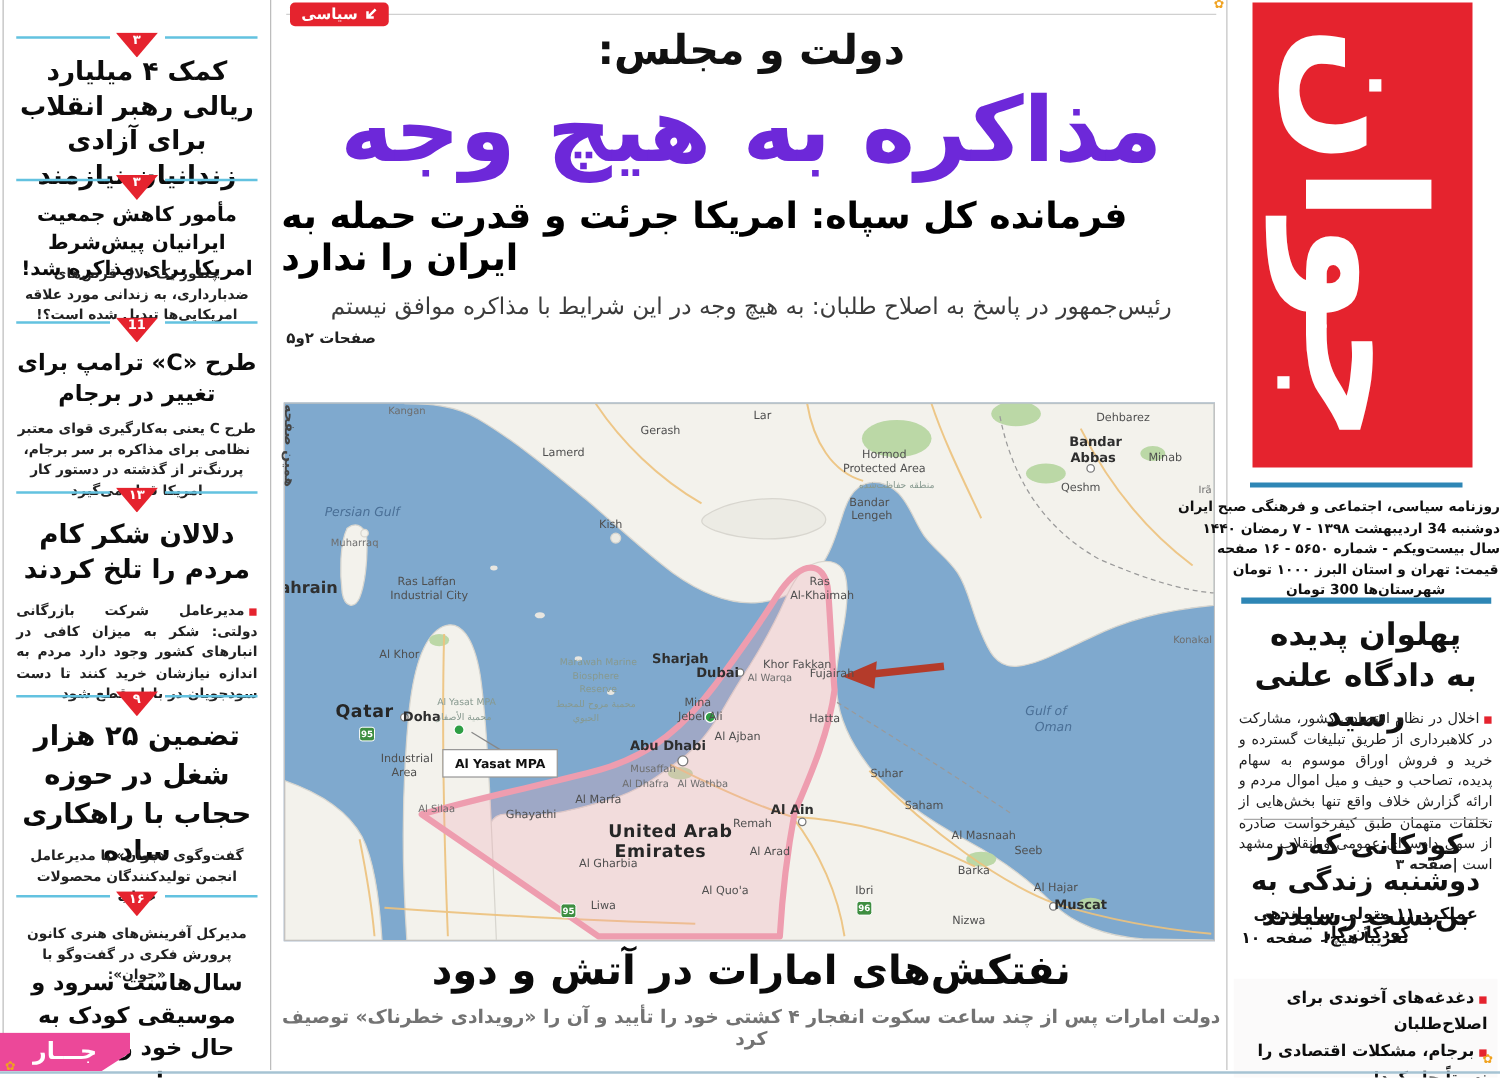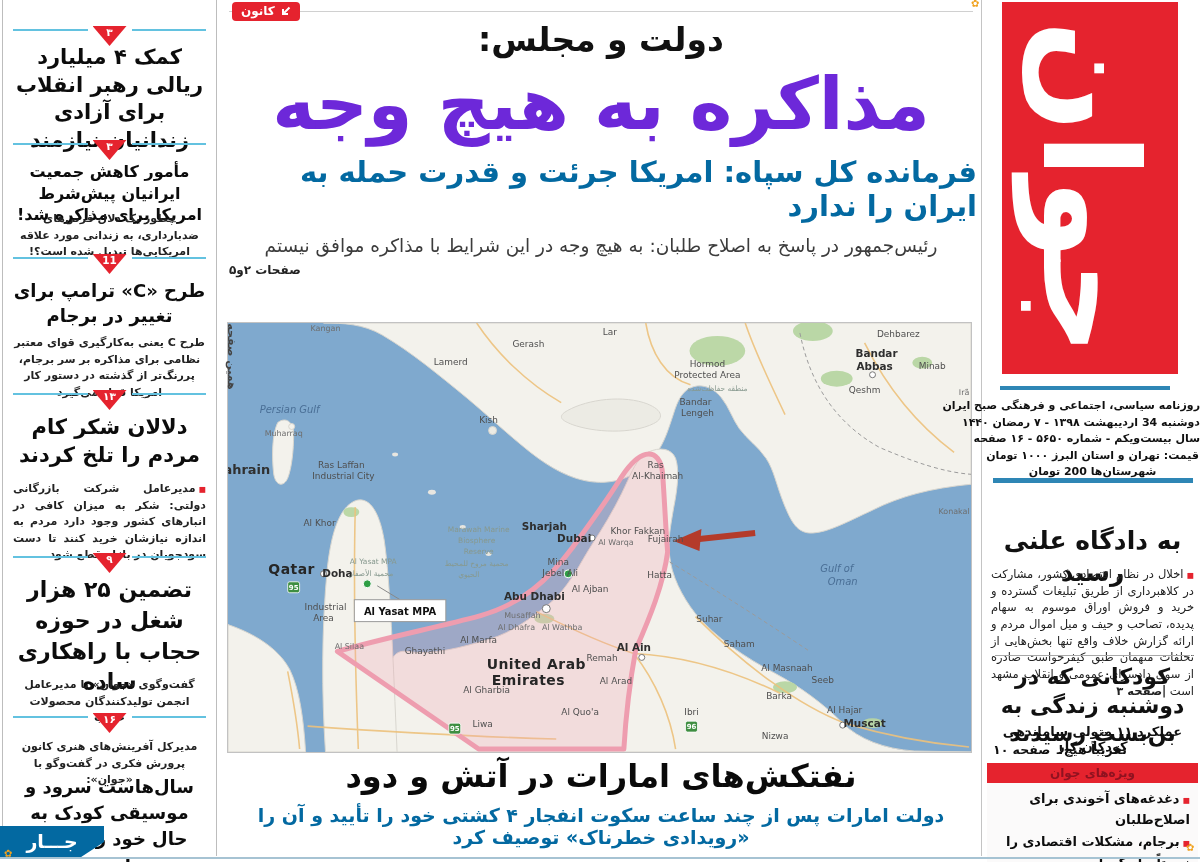--- a/index.html
+++ b/index.html
@@ -26,51 +26,51 @@
   .t2 { font-size:16px; line-height:1.35; }
   .t3 { font-size:18px; line-height:1.40; }
   .t4 { font-size:21px; line-height:1.35; }
   .t5 { font-size:22px; line-height:1.40; }
   .t6 { font-size:18px; line-height:1.45; }
   .ssub { font-size:11px; font-weight:bold; color:#222; text-align:center; line-height:1.5; }
   .ssub.just { text-align:justify; }
   .bull { color:#e5232e; font-size:9px; margin-left:3px; }
   .wm {
     position:absolute; left:0; top:826px; width:104px; height:31px; z-index:5;
-    background:#0369a1; clip-path:polygon(0 0,100% 0,100% 52%,78% 100%,0 100%);
+    background:#ec4899; clip-path:polygon(0 0,100% 0,100% 52%,78% 100%,0 100%);
     color:#fff; font-weight:bold; font-size:19px; text-align:center; line-height:30px;
   }
   .flower { position:absolute; color:#f0a21f; font-size:10px; z-index:6; }
   
   .center { position:absolute; left:225px; top:0; width:752px; height:862px; }
   .topline { position:absolute; left:4px; top:11px; width:744px; border-top:1px solid #d0d0d0; }
   .badge {
     position:absolute; left:7px; top:2px; z-index:2; direction:rtl;
     background:#e5232e; color:#fff; border-radius:4px;
     font-size:12px; font-weight:bold; padding:2px 9px 3px 9px;
     display:flex; align-items:center; gap:5px;
   }
   .headblock { position:absolute; top:20px; left:0; width:100%; direction:rtl; }
   .kicker { text-align:center; font-size:33px; font-weight:bold; }
   .mainhead { text-align:center; font-size:72px; font-weight:bold; line-height:1.22; margin-top:2px; color:#6d28d9; }
-  .redhead { text-align:right; font-size:29px; font-weight:bold; color:#0369a1; margin-top:6px; }
+  .redhead { text-align:left; font-size:29px; font-weight:bold; color:#000000; margin-top:6px; }
   .deck { text-align:center; font-size:18.5px; color:#3c3c3c; line-height:1.55; margin-top:9px; }
   .pageref { font-size:12px; font-weight:bold; text-align:left; margin:2px 0 0 4px; color:#222; }
   .mapwrap {
     position:absolute; top:322px; left:2px; width:745px; height:431px;
     border:1px solid #c2c2c2; background:#7fa9ce;
   }
   .mapwrap svg { display:block; width:100%; height:100%; }
   .mapcap {
     position:absolute; left:-27px; top:350px; z-index:3;
     transform:rotate(90deg); font-size:11px; font-weight:bold; color:#444; direction:rtl;
   }
   .tankerblock { position:absolute; top:757px; left:0; width:100%; direction:rtl; }
   .tankerh { text-align:center; font-size:32px; font-weight:bold; color:#0a0a0a; }
-  .tankersub { text-align:center; font-size:19px; font-weight:bold; color:#0369a1; margin-top:9px; }
+  .tankersub { text-align:center; font-size:15px; font-weight:bold; color:#737373; margin-top:9px; }
   
   .vline { position:absolute; left:981px; top:0; height:856px; border-left:1px solid #c4c4c4; }
   .right { position:absolute; left:985px; top:0; width:215px; height:862px; }
   .rblock { position:absolute; left:0; width:215px; direction:rtl; }
   .logo { position:absolute; left:17px; top:2px; width:176px; height:372px; background:#e5232e; overflow:hidden; }
   .logo .txt {
     position:absolute; top:50%; left:50%;
     transform:translate(-50%,-50%) rotate(90deg);
     font-size:132px; font-weight:bold; color:#fff; white-space:nowrap;
   }
@@ -161,21 +161,21 @@
 <span class="flower" style="left:4px; top:848px">✿</span>
 <span class="flower" style="left:971px; top:-2px">✿</span>
 <span class="flower" style="left:1186px; top:842px">✿</span>
 
 <div class="center">
   <div class="topline"></div>
   <div class="badge">
     <svg width="11" height="11" viewBox="0 0 11 11">
       <path d="M9.5,1.5 L3.5,7.5 M3,3 L3,8 L8,8" stroke="#fff" stroke-width="2" fill="none"></path>
     </svg>
-    <span>کانون</span>
+    <span>سیاسی</span>
   </div>
 
   <div class="headblock">
     <div class="kicker">دولت و مجلس:</div>
     <div class="mainhead">مذاکره به هیچ وجه</div>
     <div class="redhead">فرمانده کل سپاه: امریکا جرئت و قدرت حمله به ایران را ندارد</div>
     <div class="deck">رئیس‌جمهور در پاسخ به اصلاح طلبان: به هیچ وجه در این شرایط با مذاکره موافق نیستم</div>
     <div class="pageref">صفحات ۲و۵</div>
   </div>
 
@@ -350,43 +350,40 @@
   <div class="logo">
     <span class="txt">جوان</span>
   </div>
   <div class="blueline1"></div>
 
   <div class="rblock pubinfo">
     <div>روزنامه سیاسی، اجتماعی و فرهنگی صبح ایران</div>
     <div>دوشنبه 34 اردیبهشت ۱۳۹۸ - ۷ رمضان ۱۴۴۰</div>
     <div>سال بیست‌ویکم - شماره ۵۶۵۰ - ۱۶ صفحه</div>
     <div>قیمت: تهران و استان البرز ۱۰۰۰ تومان</div>
-    <div>شهرستان‌ها 200 تومان</div>
+    <div>شهرستان‌ها 300 تومان</div>
   </div>
 
   <div class="blueline2"></div>
 
   <div class="rblock a1title">
-    <br>
+    <span>پهلوان پدیده</span><br>
     <span>به دادگاه علنی رسید</span>
   </div>
   <div class="rblock a1body"><span class="bull">◼</span><span>اخلال در نظام اقتصادی کشور، مشارکت در کلاهبرداری از طریق تبلیغات گسترده و خرید و فروش اوراق موسوم به سهام پدیده، تصاحب و حیف و میل اموال مردم و ارائه گزارش خلاف واقع تنها بخش‌هایی از تخلفات متهمان طبق کیفرخواست صادره از سوی دادسرای عمومی و انقلاب مشهد است </span><span class="pg">|صفحه ۳</span></div>
 
   <div class="hrline"></div>
 
   <div class="rblock a2title">کودکانی که در دوشنبه زندگی به بن‌بست رسیدند</div>
   <div class="rblock a2sub">عملکرد ۱۱ متولی ساماندهی کودکان کار</div>
   <div class="rblock a2row">
     <span>تقریباً هیچ!</span>
     <span class="pg">صفحه ۱۰</span>
   </div>
 
-  <div class="rblock banner">
-    <span>ویژه‌های جوان</span>
-  </div>
   <div class="rblock specials">
     <div class="sp-item"><span class="bull">◼</span><span>دغدغه‌های آخوندی برای اصلاح‌طلبان</span></div>
     <div class="sp-item"><span class="bull">◼</span><span>برجام، مشکلات اقتصادی را نسبتاً حل کرد!</span></div>
 
   </div>
 </div>
 
 <div class="bottomline"></div>
 
 </body></html>

